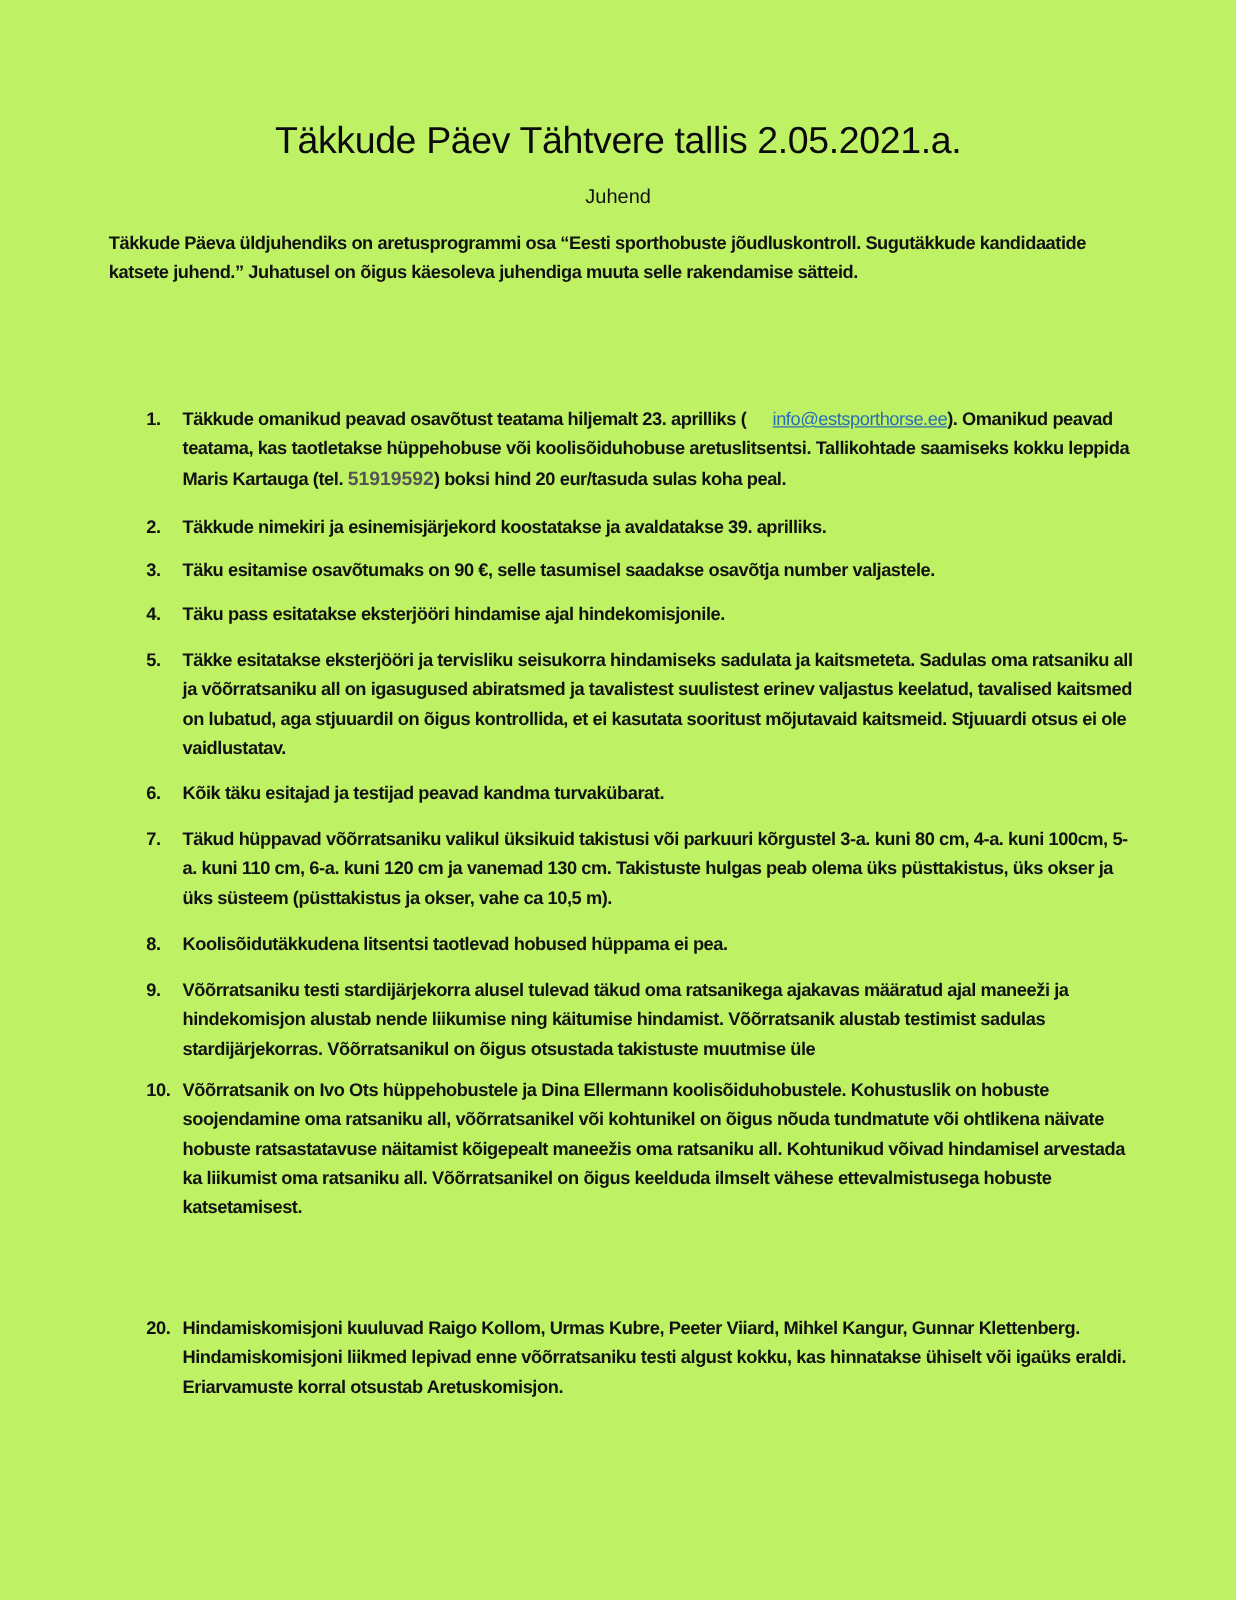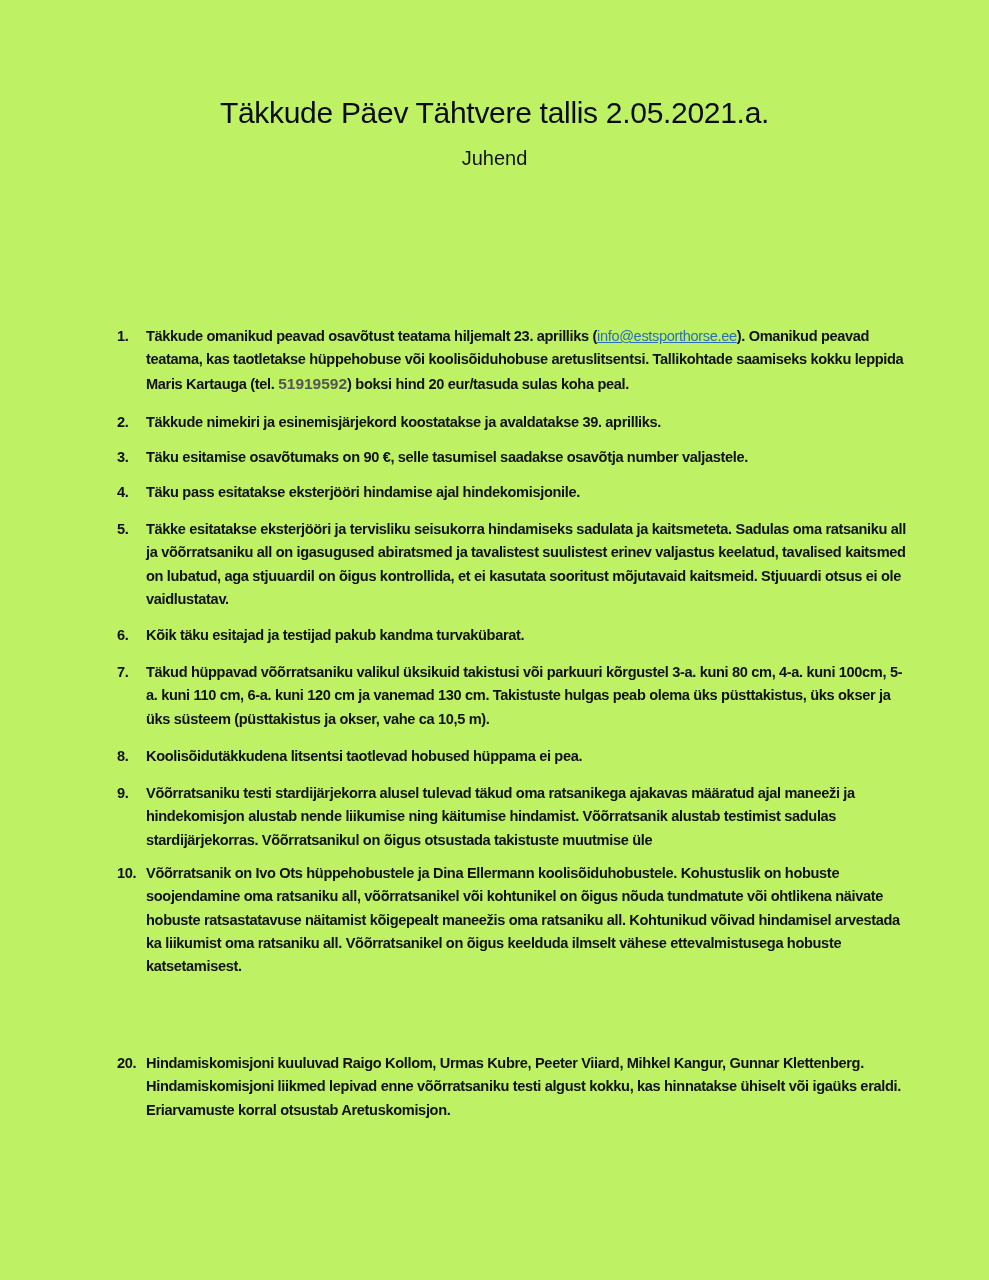--- a/index.html
+++ b/index.html
@@ -32,21 +32,21 @@
       letter-spacing: -0.3px;
       color: #0b0b0b;
       margin: 0;
       line-height: 40px;
     }
     .subtitle {
       position: absolute;
       left: 0; right: 0;
       top: 147px;
       text-align: center;
-      font-size: 20px;
+      font-size: 16px;
       line-height: 22px;
       margin: 0;
       color: #111;
     }
     .body-text {
       font-size: 14.6px;
       line-height: 23.3px;
       font-weight: 600;
       letter-spacing: -0.35px;
       color: #111;
@@ -70,36 +70,38 @@
       width: 28px;
     }
     .list-item .txt {
       margin-left: 29px;
       display: block;
     }
     .email-link {
       color: #2a6ebb;
       text-decoration: underline;
       font-weight: normal;
+      padding-left: 21px;
     }
     .phone {
       color: #555555;
       font-weight: bold;
       font-size: 15.5px;
       letter-spacing: 0;
     }
   </style>
 </head>
 <body>
 
 <div class="page">
 
   <h1 class="title">Täkkude Päev Tähtvere tallis 2.05.2021.a.</h1>
   <p class="subtitle">Juhend</p>
 
+  <p class="para body-text" style="top:184px;">Täkkude Päeva üldjuhendiks on aretusprogrammi osa “Eesti sporthobuste jõudluskontroll. Sugutäkkude kandidaatide katsete juhend.” Juhatusel on õigus käesoleva juhendiga muuta selle rakendamise sätteid.</p>
 
   <div class="list-item body-text" style="top:325px;">
     <span class="num">1.</span>
     <span class="txt"><span>Täkkude omanikud peavad osavõtust teatama hiljemalt 23. aprilliks (</span><a class="email-link" title="info@estsporthorse.ee">info@estsporthorse.ee</a><span>). Omanikud peavad teatama, kas taotletakse hüppehobuse või koolisõiduhobuse aretuslitsentsi. Tallikohtade saamiseks kokku leppida Maris Kartauga (tel. </span><span class="phone">51919592</span><span>) boksi hind 20 eur/tasuda sulas koha peal.</span></span>
   </div>
 
   <div class="list-item body-text" style="top:411px;">
     <span class="num">2.</span>
     <span class="txt">Täkkude nimekiri ja esinemisjärjekord koostatakse ja avaldatakse 39. aprilliks.</span>
   </div>
@@ -114,21 +116,21 @@
     <span class="txt">Täku pass esitatakse eksterjööri hindamise ajal hindekomisjonile.</span>
   </div>
 
   <div class="list-item body-text" style="top:518px;">
     <span class="num">5.</span>
     <span class="txt">Täkke esitatakse eksterjööri ja tervisliku seisukorra hindamiseks sadulata ja kaitsmeteta. Sadulas oma ratsaniku all ja võõrratsaniku all on igasugused abiratsmed ja tavalistest suulistest erinev valjastus keelatud, tavalised kaitsmed on lubatud, aga stjuuardil on õigus kontrollida, et ei kasutata sooritust mõjutavaid kaitsmeid. Stjuuardi otsus ei ole vaidlustatav.</span>
   </div>
 
   <div class="list-item body-text" style="top:624px;">
     <span class="num">6.</span>
-    <span class="txt">Kõik täku esitajad ja testijad pakub kandma turvakübarat.</span>
+    <span class="txt">Kõik täku esitajad ja testijad peavad kandma turvakübarat.</span>
   </div>
 
   <div class="list-item body-text" style="top:661px;">
     <span class="num">7.</span>
     <span class="txt">Täkud hüppavad võõrratsaniku valikul üksikuid takistusi või parkuuri kõrgustel 3-a. kuni 80 cm, 4-a. kuni 100cm, 5-a. kuni 110 cm, 6-a. kuni 120 cm ja vanemad 130 cm. Takistuste hulgas peab olema üks püsttakistus, üks okser ja üks süsteem (püsttakistus ja okser, vahe ca 10,5 m).</span>
   </div>
 
   <div class="list-item body-text" style="top:745px;">
     <span class="num">8.</span>
     <span class="txt">Koolisõidutäkkudena litsentsi taotlevad hobused hüppama ei pea.</span>

